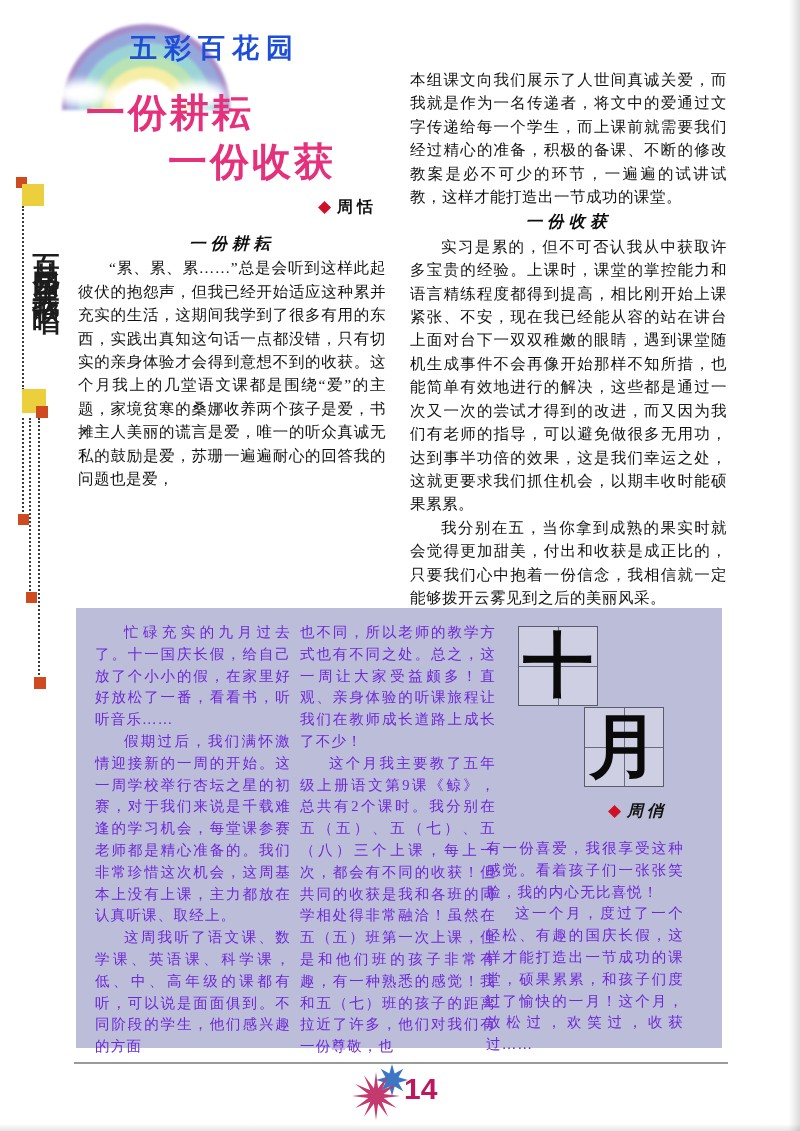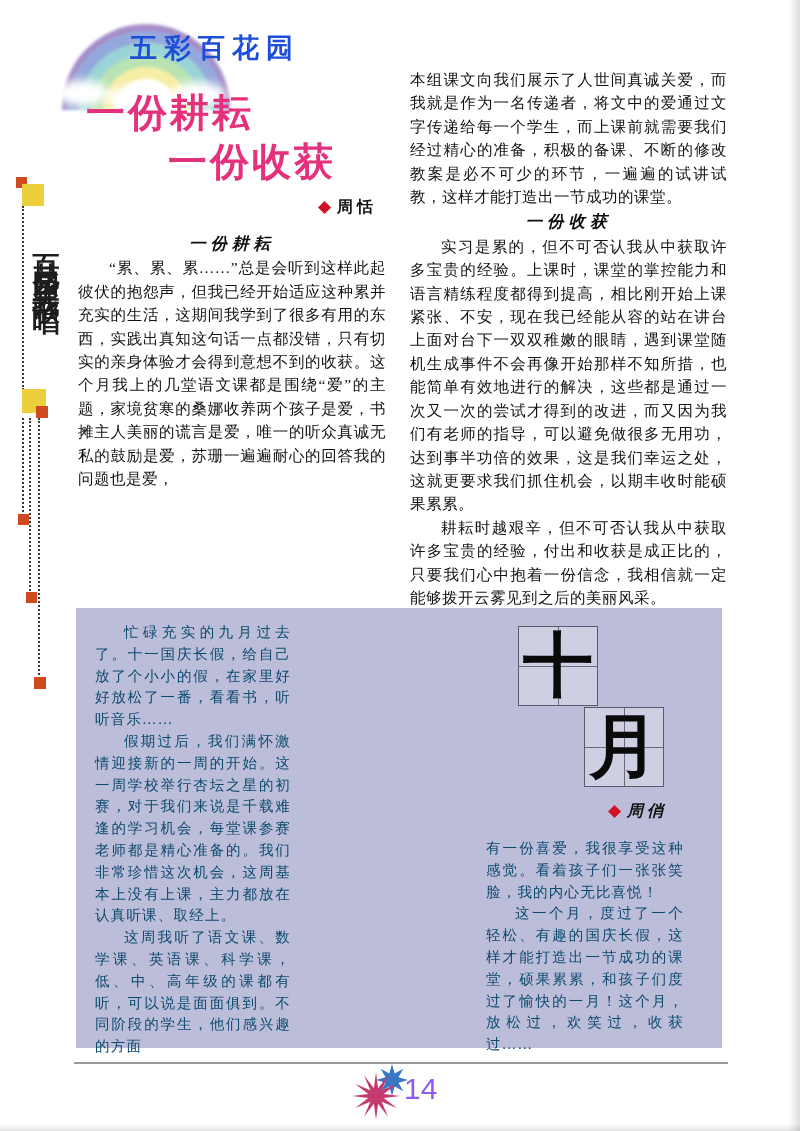--- a/index.html
+++ b/index.html
@@ -53,35 +53,35 @@
     letter-spacing:.5px; text-align:justify; color:#121212; }
   .tcol p.ind { text-indent:2em; }
   .tcol p.noind { text-indent:0; }
   .col-sub {
     font-weight:bold; font-style:italic; text-align:center;
     font-size:16.5px; letter-spacing:5px; padding:2px 0 1px 0; color:#0d0d0d;
   }
   
   .lavbox { position:absolute; left:76px; top:608px; width:646px; height:440px; background:#bcbdd9; }
   .boxcol { position:absolute; font-size:14.5px; line-height:21.8px;
-    letter-spacing:1.2px; text-align:justify; color:#0c4a6e; }
+    letter-spacing:1.2px; text-align:justify; color:#6d28d9; }
   .boxcol p.ind { text-indent:2em; }
   .boxcol p.noind { text-indent:0; }
   .calli {
     position:absolute; width:80px; height:80px; background:rgba(255,255,255,.28);
     border:1px solid #5b5b6e; text-align:center;
   }
   .calli .ch { position:relative; z-index:2; font-size:70px; line-height:78px;
     font-weight:bold; color:#0a0a0a; font-family:"Liberation Serif","DejaVu Serif",serif; }
   .calli .hl { position:absolute; left:0; top:50%; width:100%; height:1px; background:#6a6a7c; }
   .calli .vl { position:absolute; top:0; left:50%; height:100%; width:1px; background:#6a6a7c; }
   
   .foot-rule { position:absolute; left:74px; top:1062px; width:654px; height:2px; background:#9a9a9a; }
-  .pageno { position:absolute; left:404px; top:1072px; font-size:30px; font-weight:normal;
-    color:#8b5cf6; font-family:"Liberation Sans","DejaVu Sans",sans-serif; }
+  .pageno { position:absolute; left:404px; top:1072px; font-size:30px; font-weight:bold;
+    color:#be185d; font-family:"Liberation Sans","DejaVu Sans",sans-serif; }
   .flower { position:absolute; left:350px; top:1064px; }
   
   .edge-r { position:absolute; right:0; top:0; width:11px; height:100%;
     background:linear-gradient(to right, rgba(0,0,0,0), rgba(0,0,0,.14)); }
   .edge-b { position:absolute; left:0; bottom:0; width:100%; height:7px;
     background:linear-gradient(to bottom, rgba(0,0,0,0), rgba(0,0,0,.10)); }
 </style>
 </head>
 <body>
 
@@ -115,28 +115,32 @@
 
   <div class="tcol" style="left:78px; top:230px; width:308px;">
     <div class="col-sub">一份耕耘</div>
     <p class="ind">“累、累、累……”总是会听到这样此起彼伏的抱怨声，但我已经开始适应这种累并充实的生活，这期间我学到了很多有用的东西，实践出真知这句话一点都没错，只有切实的亲身体验才会得到意想不到的收获。这个月我上的几堂语文课都是围绕“爱”的主题，家境贫寒的桑娜收养两个孩子是爱，书摊主人美丽的谎言是爱，唯一的听众真诚无私的鼓励是爱，苏珊一遍遍耐心的回答我的问题也是爱，</p>
   </div>
 
   <div class="tcol" style="left:410px; top:68px; width:317px;">
     <p class="noind">本组课文向我们展示了人世间真诚关爱，而我就是作为一名传递者，将文中的爱通过文字传递给每一个学生，而上课前就需要我们经过精心的准备，积极的备课、不断的修改教案是必不可少的环节，一遍遍的试讲试教，这样才能打造出一节成功的课堂。</p>
     <div class="col-sub">一份收获</div>
     <p class="ind">实习是累的，但不可否认我从中获取许多宝贵的经验。上课时，课堂的掌控能力和语言精练程度都得到提高，相比刚开始上课紧张、不安，现在我已经能从容的站在讲台上面对台下一双双稚嫩的眼睛，遇到课堂随机生成事件不会再像开始那样不知所措，也能简单有效地进行的解决，这些都是通过一次又一次的尝试才得到的改进，而又因为我们有老师的指导，可以避免做很多无用功，达到事半功倍的效果，这是我们幸运之处，这就更要求我们抓住机会，以期丰收时能硕果累累。</p>
-    <p class="ind">耕耘时越艰辛，但不可否认我从中获取许多宝贵的经验，付出和收获是成正比的，只要我们心中抱着一份信念，我相信就一定能够拨开云雾见到之后的美丽风采。</p>
+    <p class="ind">我分别在五，当你拿到成熟的果实时就会觉得更加甜美，付出和收获是成正比的，只要我们心中抱着一份信念，我相信就一定能够拨开云雾见到之后的美丽风采。</p>
   </div>
 
   <div class="lavbox">
     <div class="boxcol" style="left:19px; top:14px; width:196px;">
       <p class="ind">忙碌充实的九月过去了。十一国庆长假，给自己放了个小小的假，在家里好好放松了一番，看看书，听听音乐……</p>
       <p class="ind">假期过后，我们满怀激情迎接新的一周的开始。这一周学校举行杏坛之星的初赛，对于我们来说是千载难逢的学习机会，每堂课参赛老师都是精心准备的。我们非常珍惜这次机会，这周基本上没有上课，主力都放在认真听课、取经上。</p>
       <p class="ind">这周我听了语文课、数学课、英语课、科学课，低、中、高年级的课都有听，可以说是面面俱到。不同阶段的学生，他们感兴趣的方面</p>
+    </div>
+    <div class="boxcol" style="left:224px; top:14px; width:196px;">
+      <p class="noind">也不同，所以老师的教学方式也有不同之处。总之，这一周让大家受益颇多！直观、亲身体验的听课旅程让我们在教师成长道路上成长了不少！</p>
+      <p class="ind">这个月我主要教了五年级上册语文第9课《鲸》，总共有2个课时。我分别在五（五）、五（七）、五（八）三个上课，每上一次，都会有不同的收获！但共同的收获是我和各班的同学相处得非常融洽！虽然在五（五）班第一次上课，但是和他们班的孩子非常有趣，有一种熟悉的感觉！我和五（七）班的孩子的距离拉近了许多，他们对我们有一份尊敬，也</p>
     </div>
 
     <div class="calli" style="left:442px; top:18px;">
       <div class="hl"></div>
         <div class="vl"></div>
       <div class="ch">十</div>
     </div>
     <div class="calli" style="left:508px; top:99px;">
       <div class="hl"></div>
         <div class="vl"></div>

